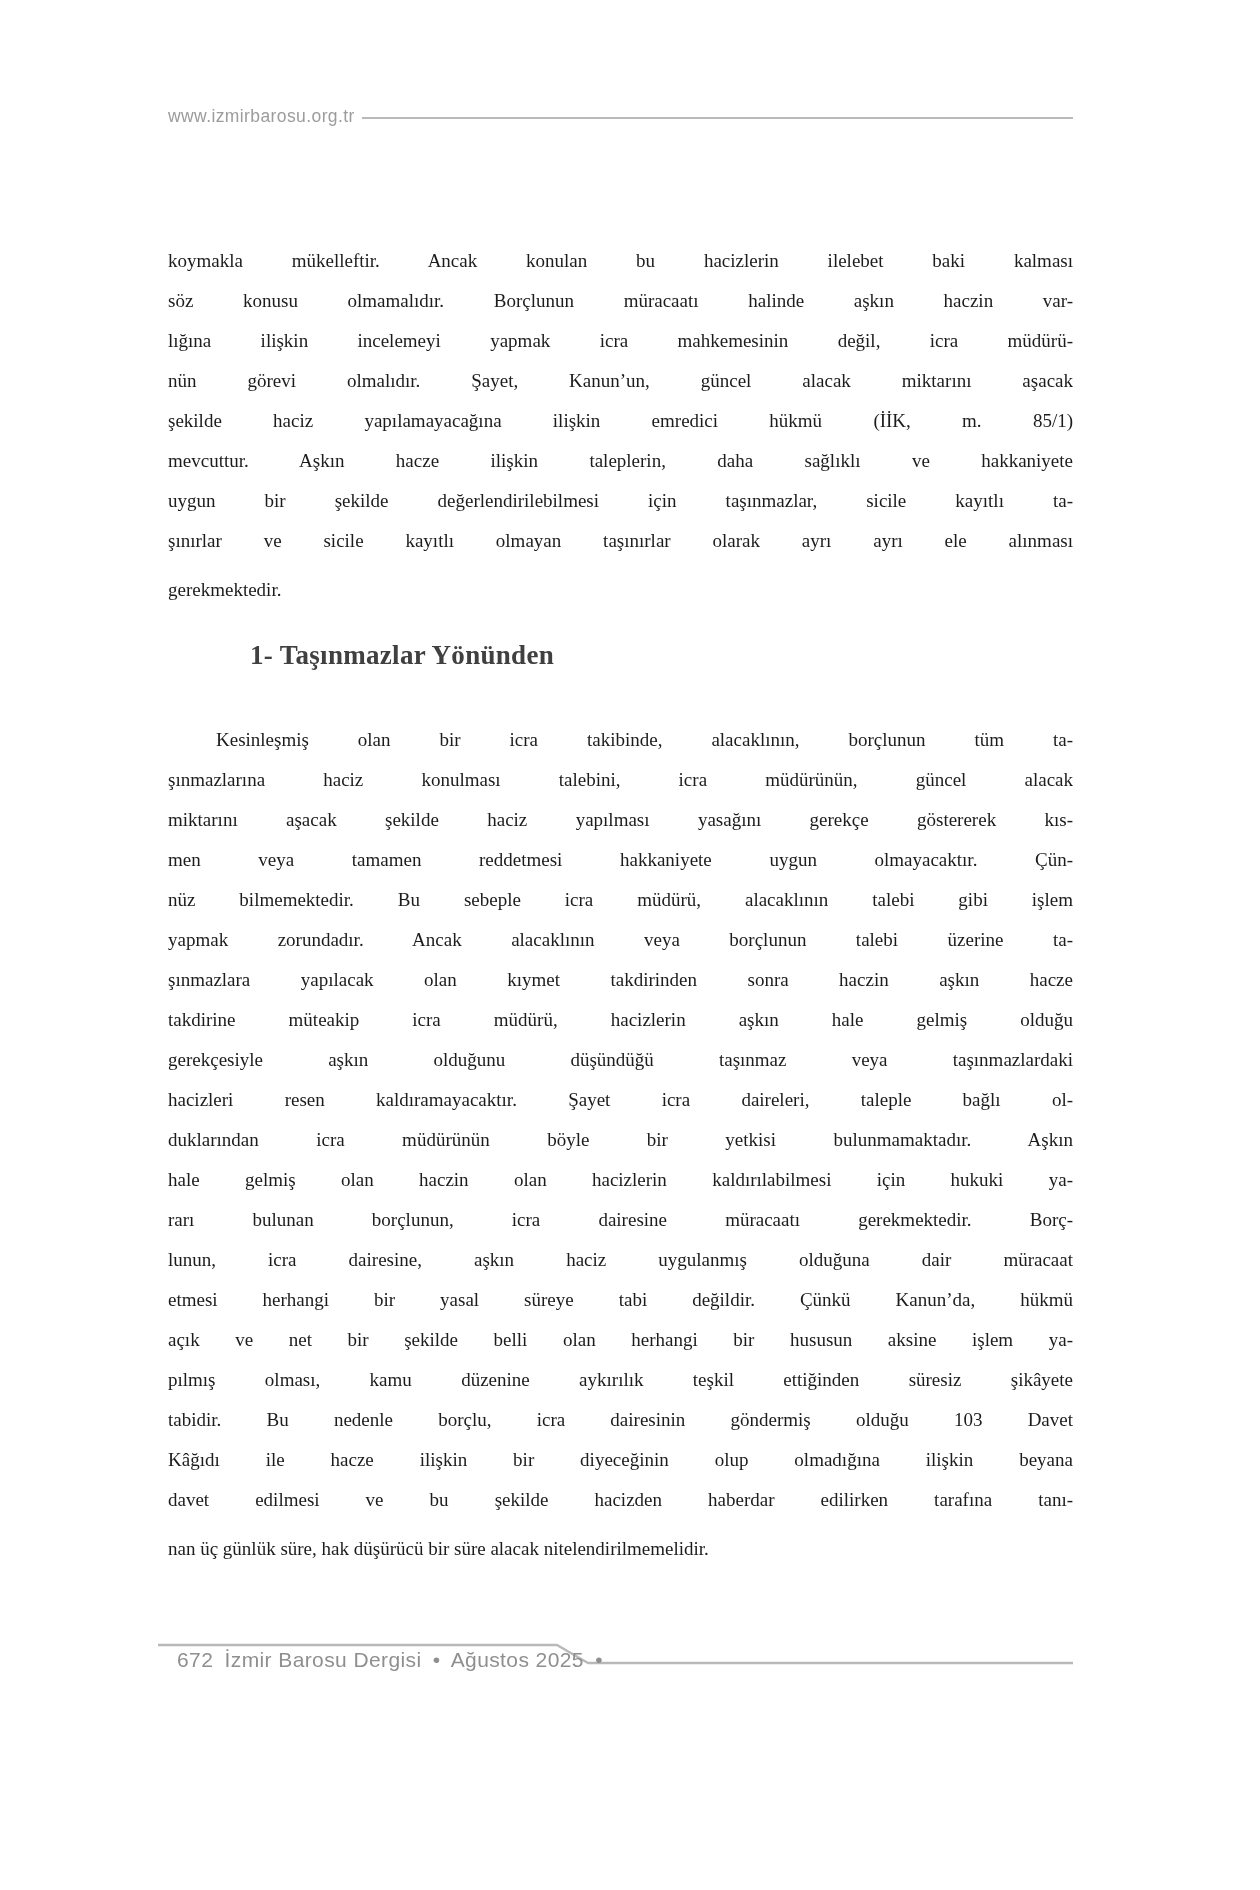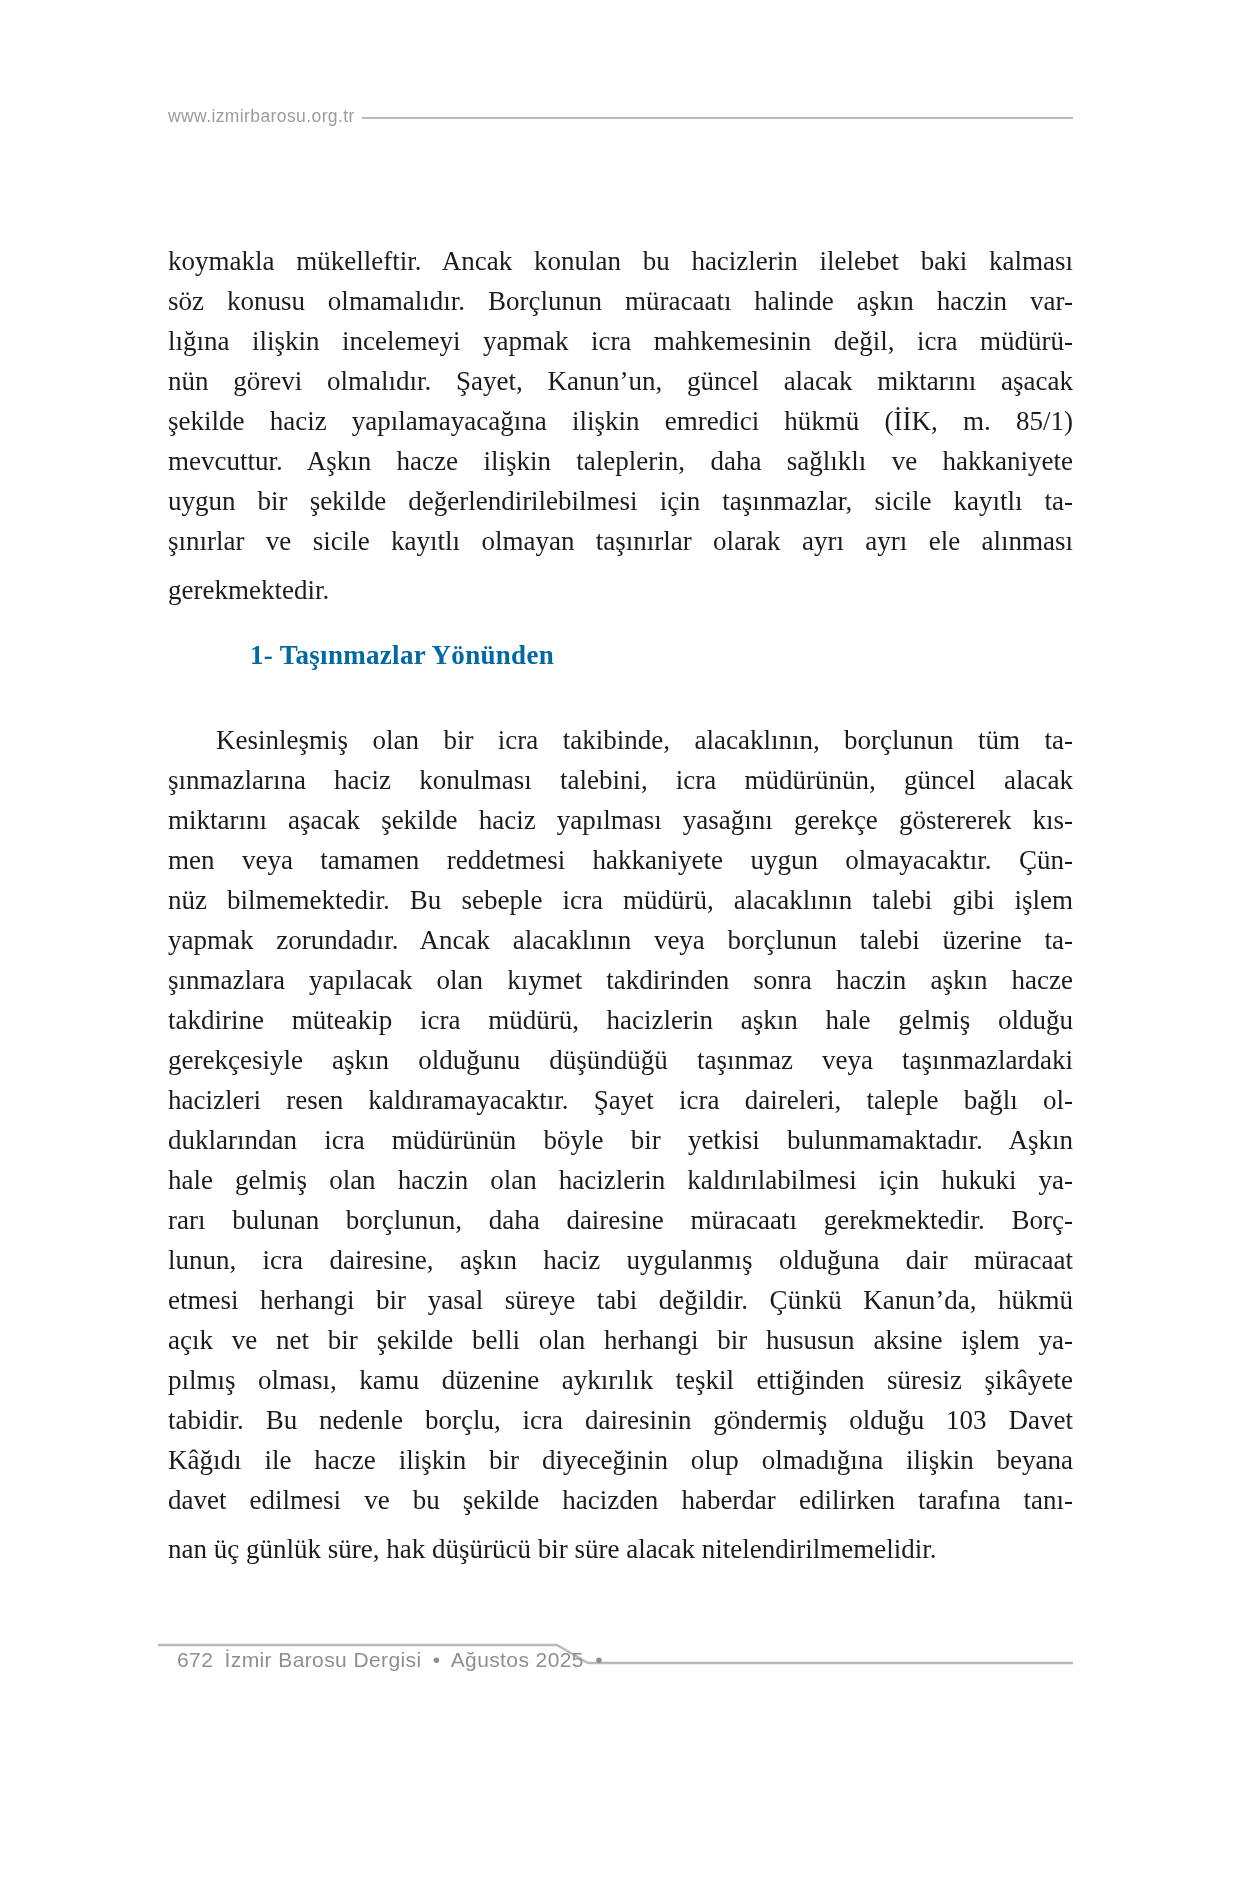--- a/index.html
+++ b/index.html
@@ -37,21 +37,21 @@
     margin-left: 7px;
     margin-top: 2px;
   }
 
   
   .para {
     position: absolute;
     left: 168px;
     width: 905px;
     color: #1c1c1c;
-    font-size: 27px;
+    font-size: 19px;
     line-height: 40px;
   }
   .p1 { top: 241px; }
   .p2 { top: 720px; }
   .line {
     text-align: justify;
     text-align-last: justify;
     text-justify: inter-word;
   }
   .line.lastline { text-align-last: left; margin-top: 9px; }
@@ -60,21 +60,21 @@
   .heading {
     position: absolute;
     left: 168px;
     top: 640px;
     width: 905px;
     margin: 0;
     padding-left: 82px;
     box-sizing: border-box;
     font-size: 27px;
     font-weight: bold;
-    color: #0369a1;
+    color: #404040;
     letter-spacing: 0.3px;
   }
 
   
   .footer-rule-svg {
     position: absolute;
     left: 157px;
     top: 1642px;
     display: block;
   }
@@ -120,21 +120,21 @@
     <div class="line">miktarını aşacak şekilde haciz yapılması yasağını gerekçe göstererek kıs-</div>
     <div class="line">men veya tamamen reddetmesi hakkaniyete uygun olmayacaktır. Çün-</div>
     <div class="line">nüz bilmemektedir. Bu sebeple icra müdürü, alacaklının talebi gibi işlem</div>
     <div class="line">yapmak zorundadır. Ancak alacaklının veya borçlunun talebi üzerine ta-</div>
     <div class="line">şınmazlara yapılacak olan kıymet takdirinden sonra haczin aşkın hacze</div>
     <div class="line">takdirine müteakip icra müdürü, hacizlerin aşkın hale gelmiş olduğu</div>
     <div class="line">gerekçesiyle aşkın olduğunu düşündüğü taşınmaz veya taşınmazlardaki</div>
     <div class="line">hacizleri resen kaldıramayacaktır. Şayet icra daireleri, taleple bağlı ol-</div>
     <div class="line">duklarından icra müdürünün böyle bir yetkisi bulunmamaktadır. Aşkın</div>
     <div class="line">hale gelmiş olan haczin olan hacizlerin kaldırılabilmesi için hukuki ya-</div>
-    <div class="line">rarı bulunan borçlunun, daha dairesine müracaatı gerekmektedir. Borç-</div>
+    <div class="line">rarı bulunan borçlunun, icra dairesine müracaatı gerekmektedir. Borç-</div>
     <div class="line">lunun, icra dairesine, aşkın haciz uygulanmış olduğuna dair müracaat</div>
     <div class="line">etmesi herhangi bir yasal süreye tabi değildir. Çünkü Kanun’da, hükmü</div>
     <div class="line">açık ve net bir şekilde belli olan herhangi bir hususun aksine işlem ya-</div>
     <div class="line">pılmış olması, kamu düzenine aykırılık teşkil ettiğinden süresiz şikâyete</div>
     <div class="line">tabidir. Bu nedenle borçlu, icra dairesinin göndermiş olduğu 103 Davet</div>
     <div class="line">Kâğıdı ile hacze ilişkin bir diyeceğinin olup olmadığına ilişkin beyana</div>
     <div class="line">davet edilmesi ve bu şekilde hacizden haberdar edilirken tarafına tanı-</div>
     <div class="line lastline">nan üç günlük süre, hak düşürücü bir süre alacak nitelendirilmemelidir.</div>
   </div>
 

